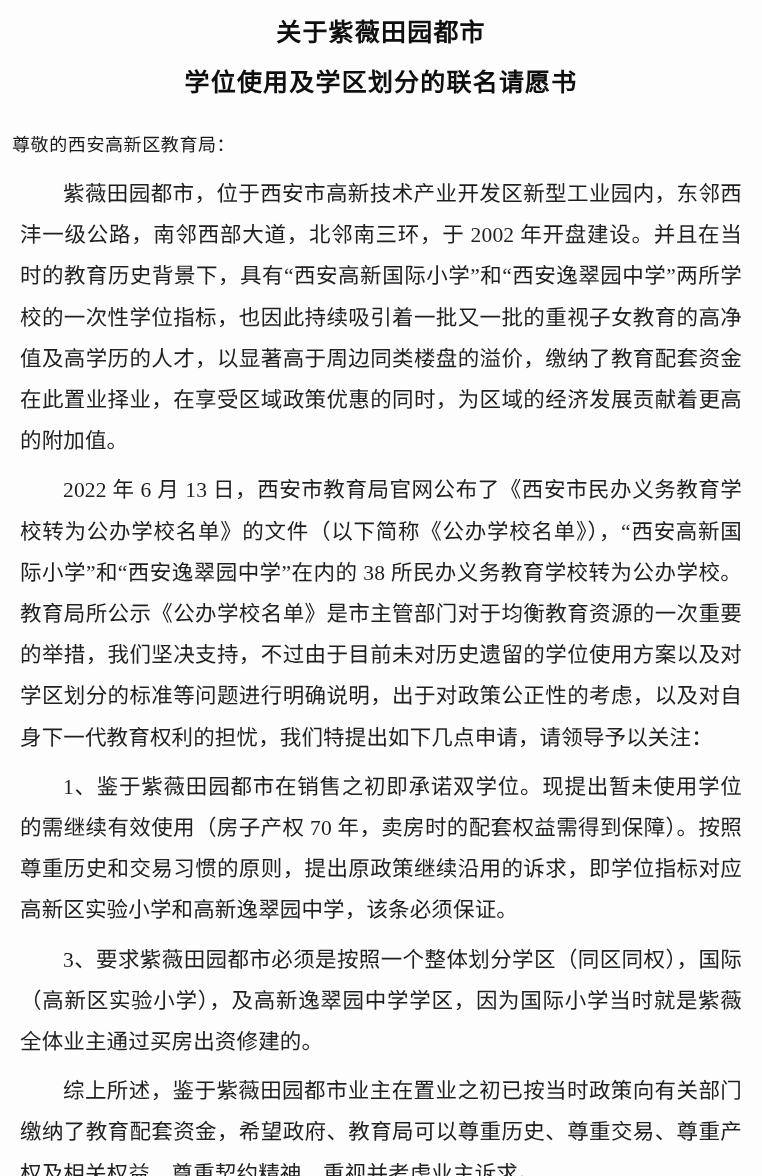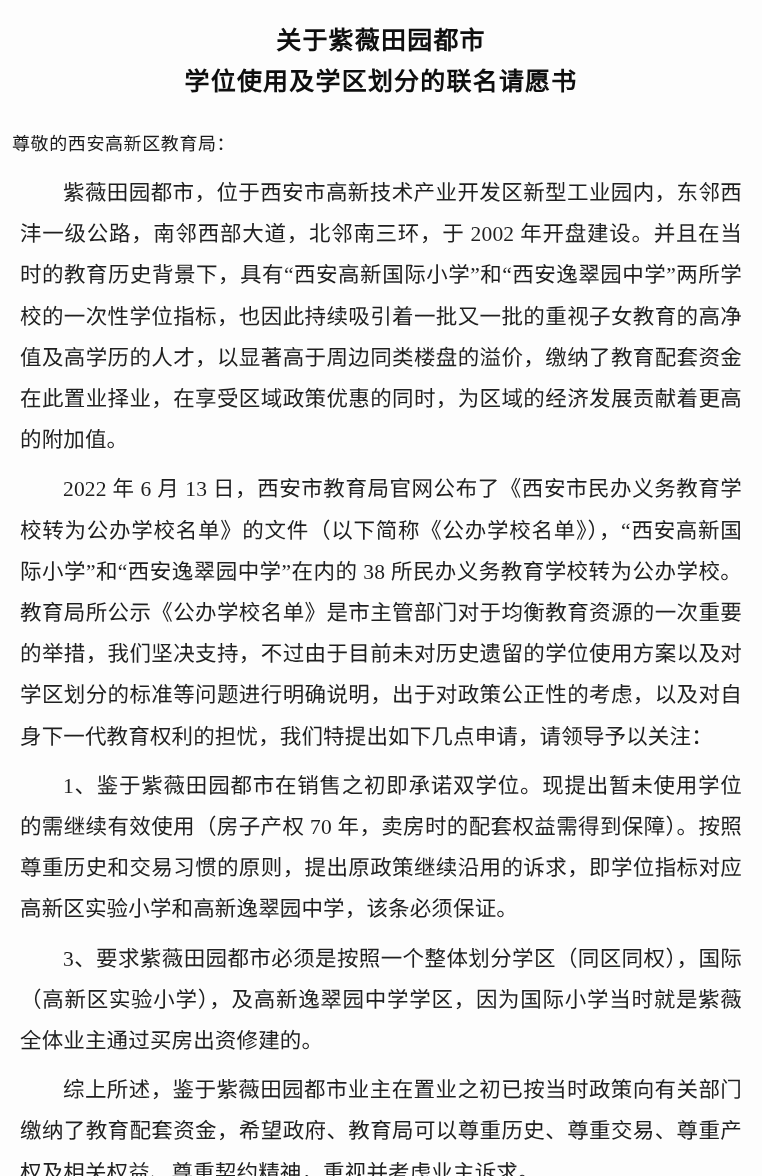--- a/index.html
+++ b/index.html
@@ -20,33 +20,34 @@
     position: relative;
     width: 762px;
     height: 1176px;
     box-sizing: border-box;
     padding: 0 12px 0 12px;
     background: #fdfdfd;
   }
 
   
   .title-block {
-    padding-top: 20px;
+    padding-top: 12px;
   }
   .doc-title-line {
     text-align: center;
     font-family: "DejaVu Sans", "Liberation Sans", sans-serif;
     font-weight: bold;
     font-size: 25px;
     line-height: 41px;
     letter-spacing: 1.2px;
     color: #0f0f0f;
     white-space: nowrap;
   }
   .doc-title-line.line-2 {
+    margin-top: 9px;
   }
 
   
   .salutation {
     margin-top: 22px;
     font-size: 18px;
     line-height: 41px;
     letter-spacing: 0.6px;
     color: #1b1b1b;
     white-space: nowrap;

